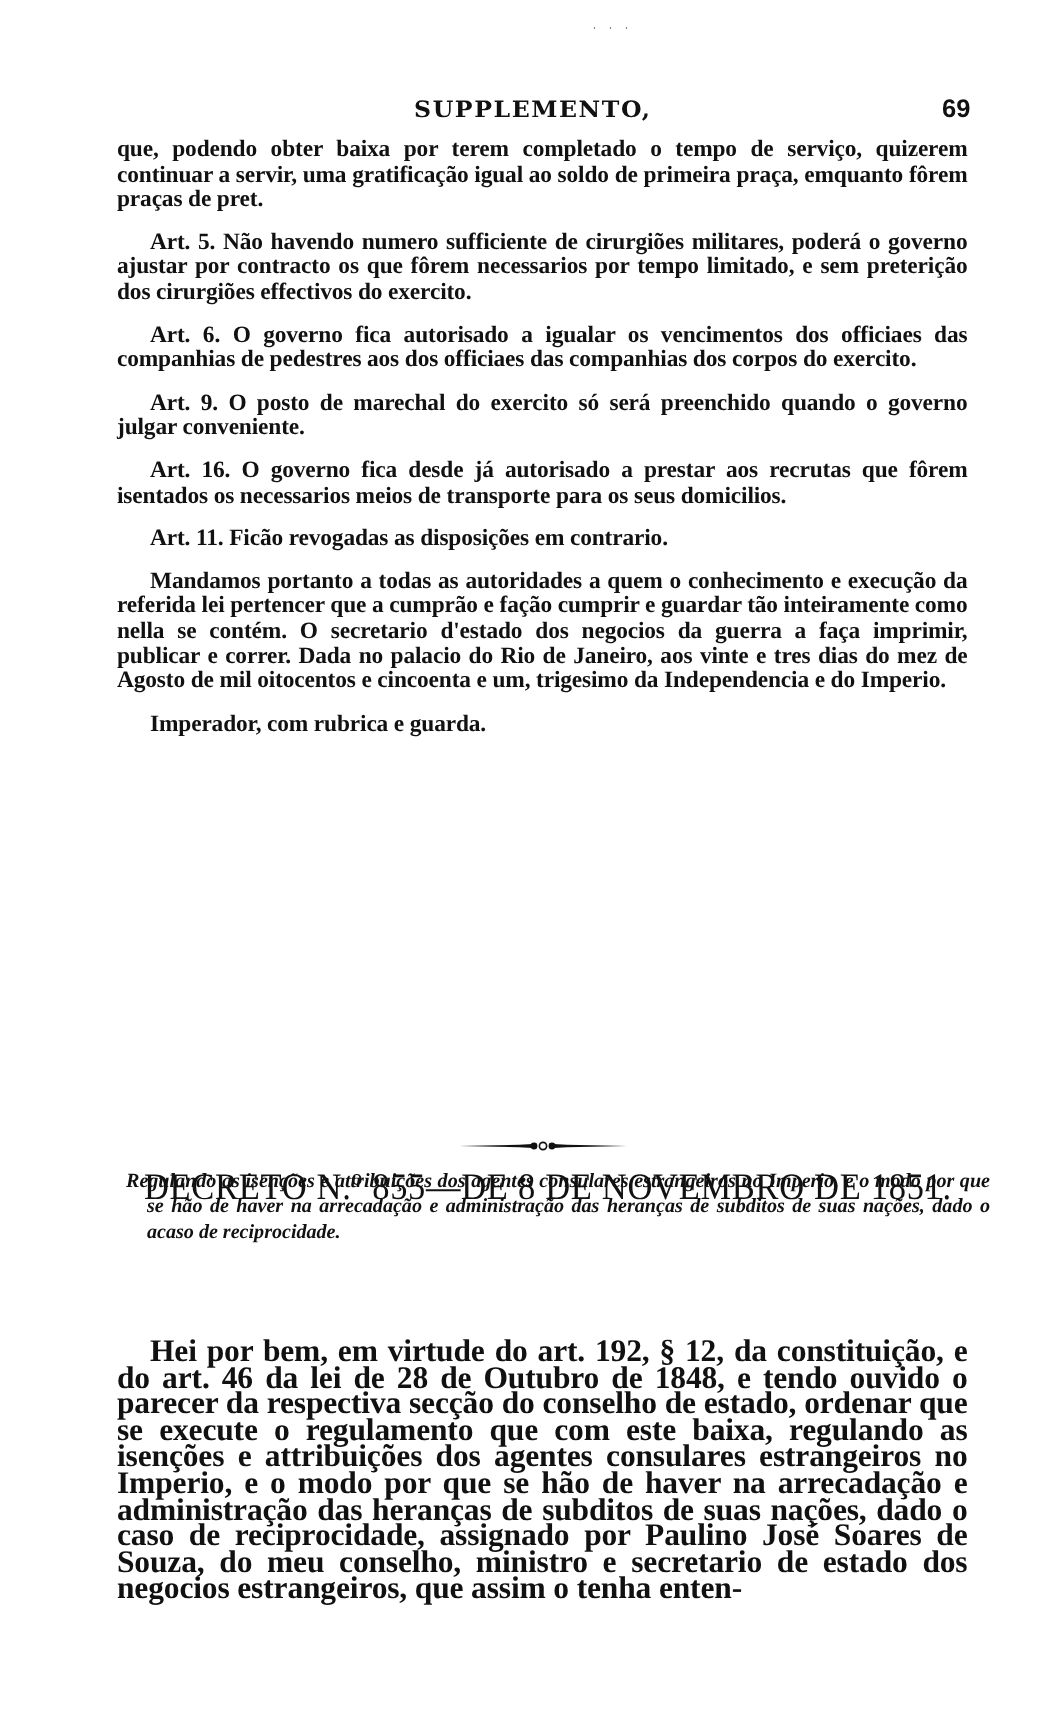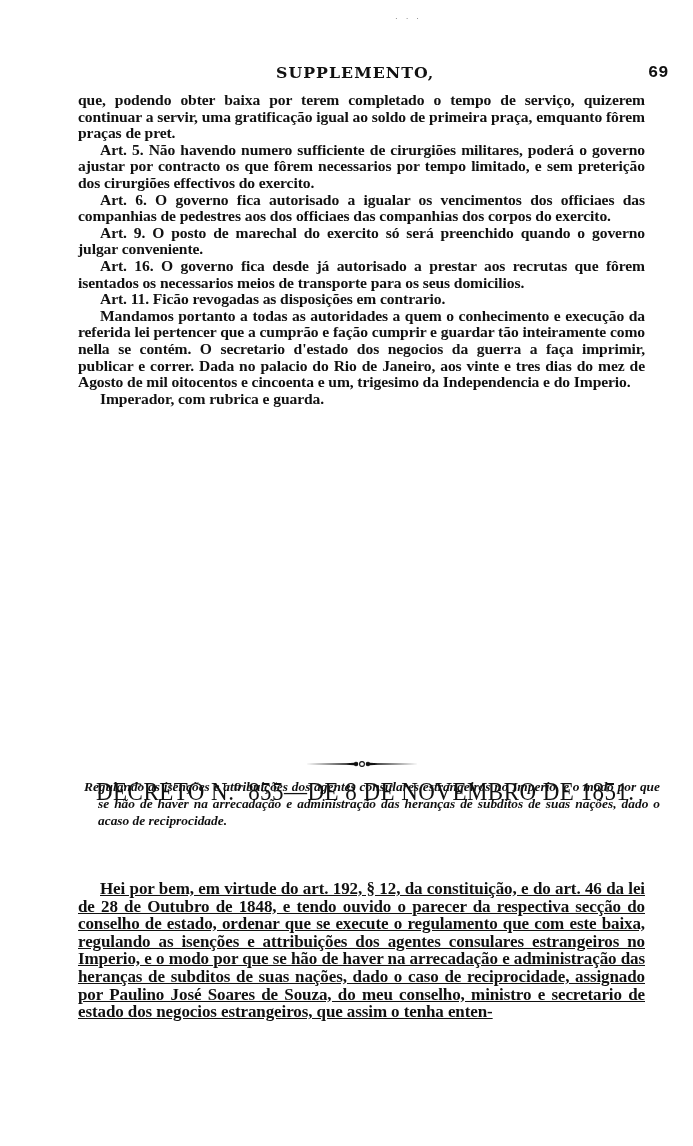--- a/index.html
+++ b/index.html
@@ -36,42 +36,43 @@
       top: 0;
       font-family: "DejaVu Serif", serif;
       font-weight: bold;
       font-size: 15px;
       letter-spacing: 1px;
       transform: scaleX(1.05);
       transform-origin: left top;
     }
     .running-head .page-num {
       position: absolute;
-      left: 648px;
+      left: 628px;
       top: -1px;
-      font-family: Liberation Mono, monospace;
+      font-family: Liberation Sans, sans-serif;
       font-weight: bold;
       font-size: 17px;
     }
     .column {
       position: absolute;
       left: 78px;
       top: 92px;
       width: 567px;
     }
     .para {
       margin: 0;
       font-size: 15.6px;
       line-height: 16.6px;
       text-align: justify;
       font-weight: bold;
       letter-spacing: -0.1px;
     }
     .para.indent {
       text-indent: 22px;
+      margin-top: 12px;
     }
     .signature {
       text-align: right;
       font-style: italic;
       font-weight: bold;
       font-size: 15px;
       line-height: 18px;
       margin-top: 1px;
       padding-right: 0px;
     }
@@ -107,23 +108,22 @@
       padding-left: 14px;
       text-indent: -14px;
     }
     .decree-body {
       position: absolute;
       left: 78px;
       top: 880px;
       width: 567px;
     }
     .decree-body .para {
-      font-size: 17px;
+      font-size: 21px;
       line-height: 17.6px;
-      text-decoration: underline;
     }
   </style>
 </head>
 <body>
 
 <div class="speck">· · ·</div>
 
 <div class="running-head">
   <span class="title">SUPPLEMENTO,</span>
   <span class="page-num">69</span>

